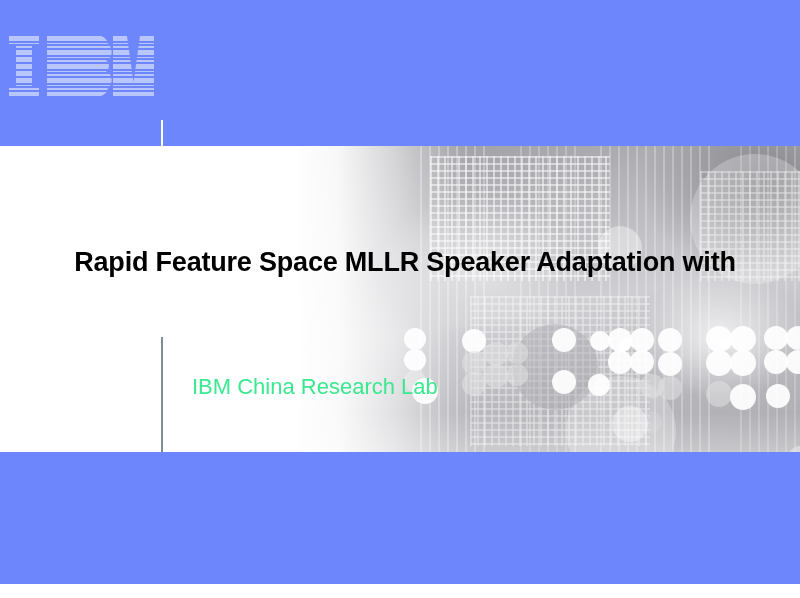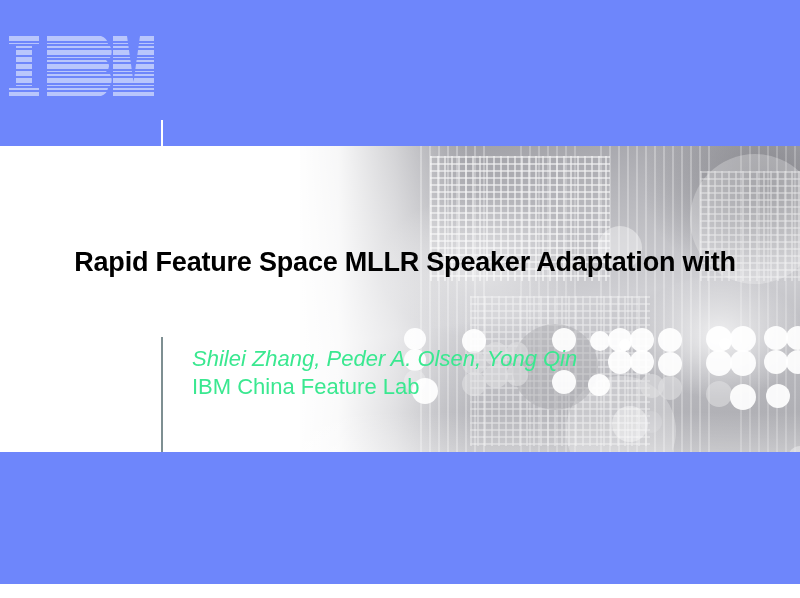--- a/index.html
+++ b/index.html
@@ -290,22 +290,21 @@
 
       <div class="art-fade-left"></div>
       <div class="art-fade-bottom"></div>
     </div>
 
     <div class="title" style="top:100px; left:40px;">
       <span>Rapid Feature Space MLLR Speaker Adaptation with</span>
       <br>
     </div>
 
-    <div class="authors" style="top:199px;">Shilei Zhang, Peder A. Olsen, Yong Qin</div>
-
-    <div class="affiliation" style="top:227px;">IBM China Feature Lab</div>
+
+    <div class="affiliation" style="top:227px;">IBM China Research Lab</div>
 
     <div style="position:absolute; left:161px; top:191px; width:2px; height:115px; background:#7e8f92; z-index:6;"></div>
   </div>
 
   <div class="band-bottom"></div>
 
 </div>
 
 </body></html>

